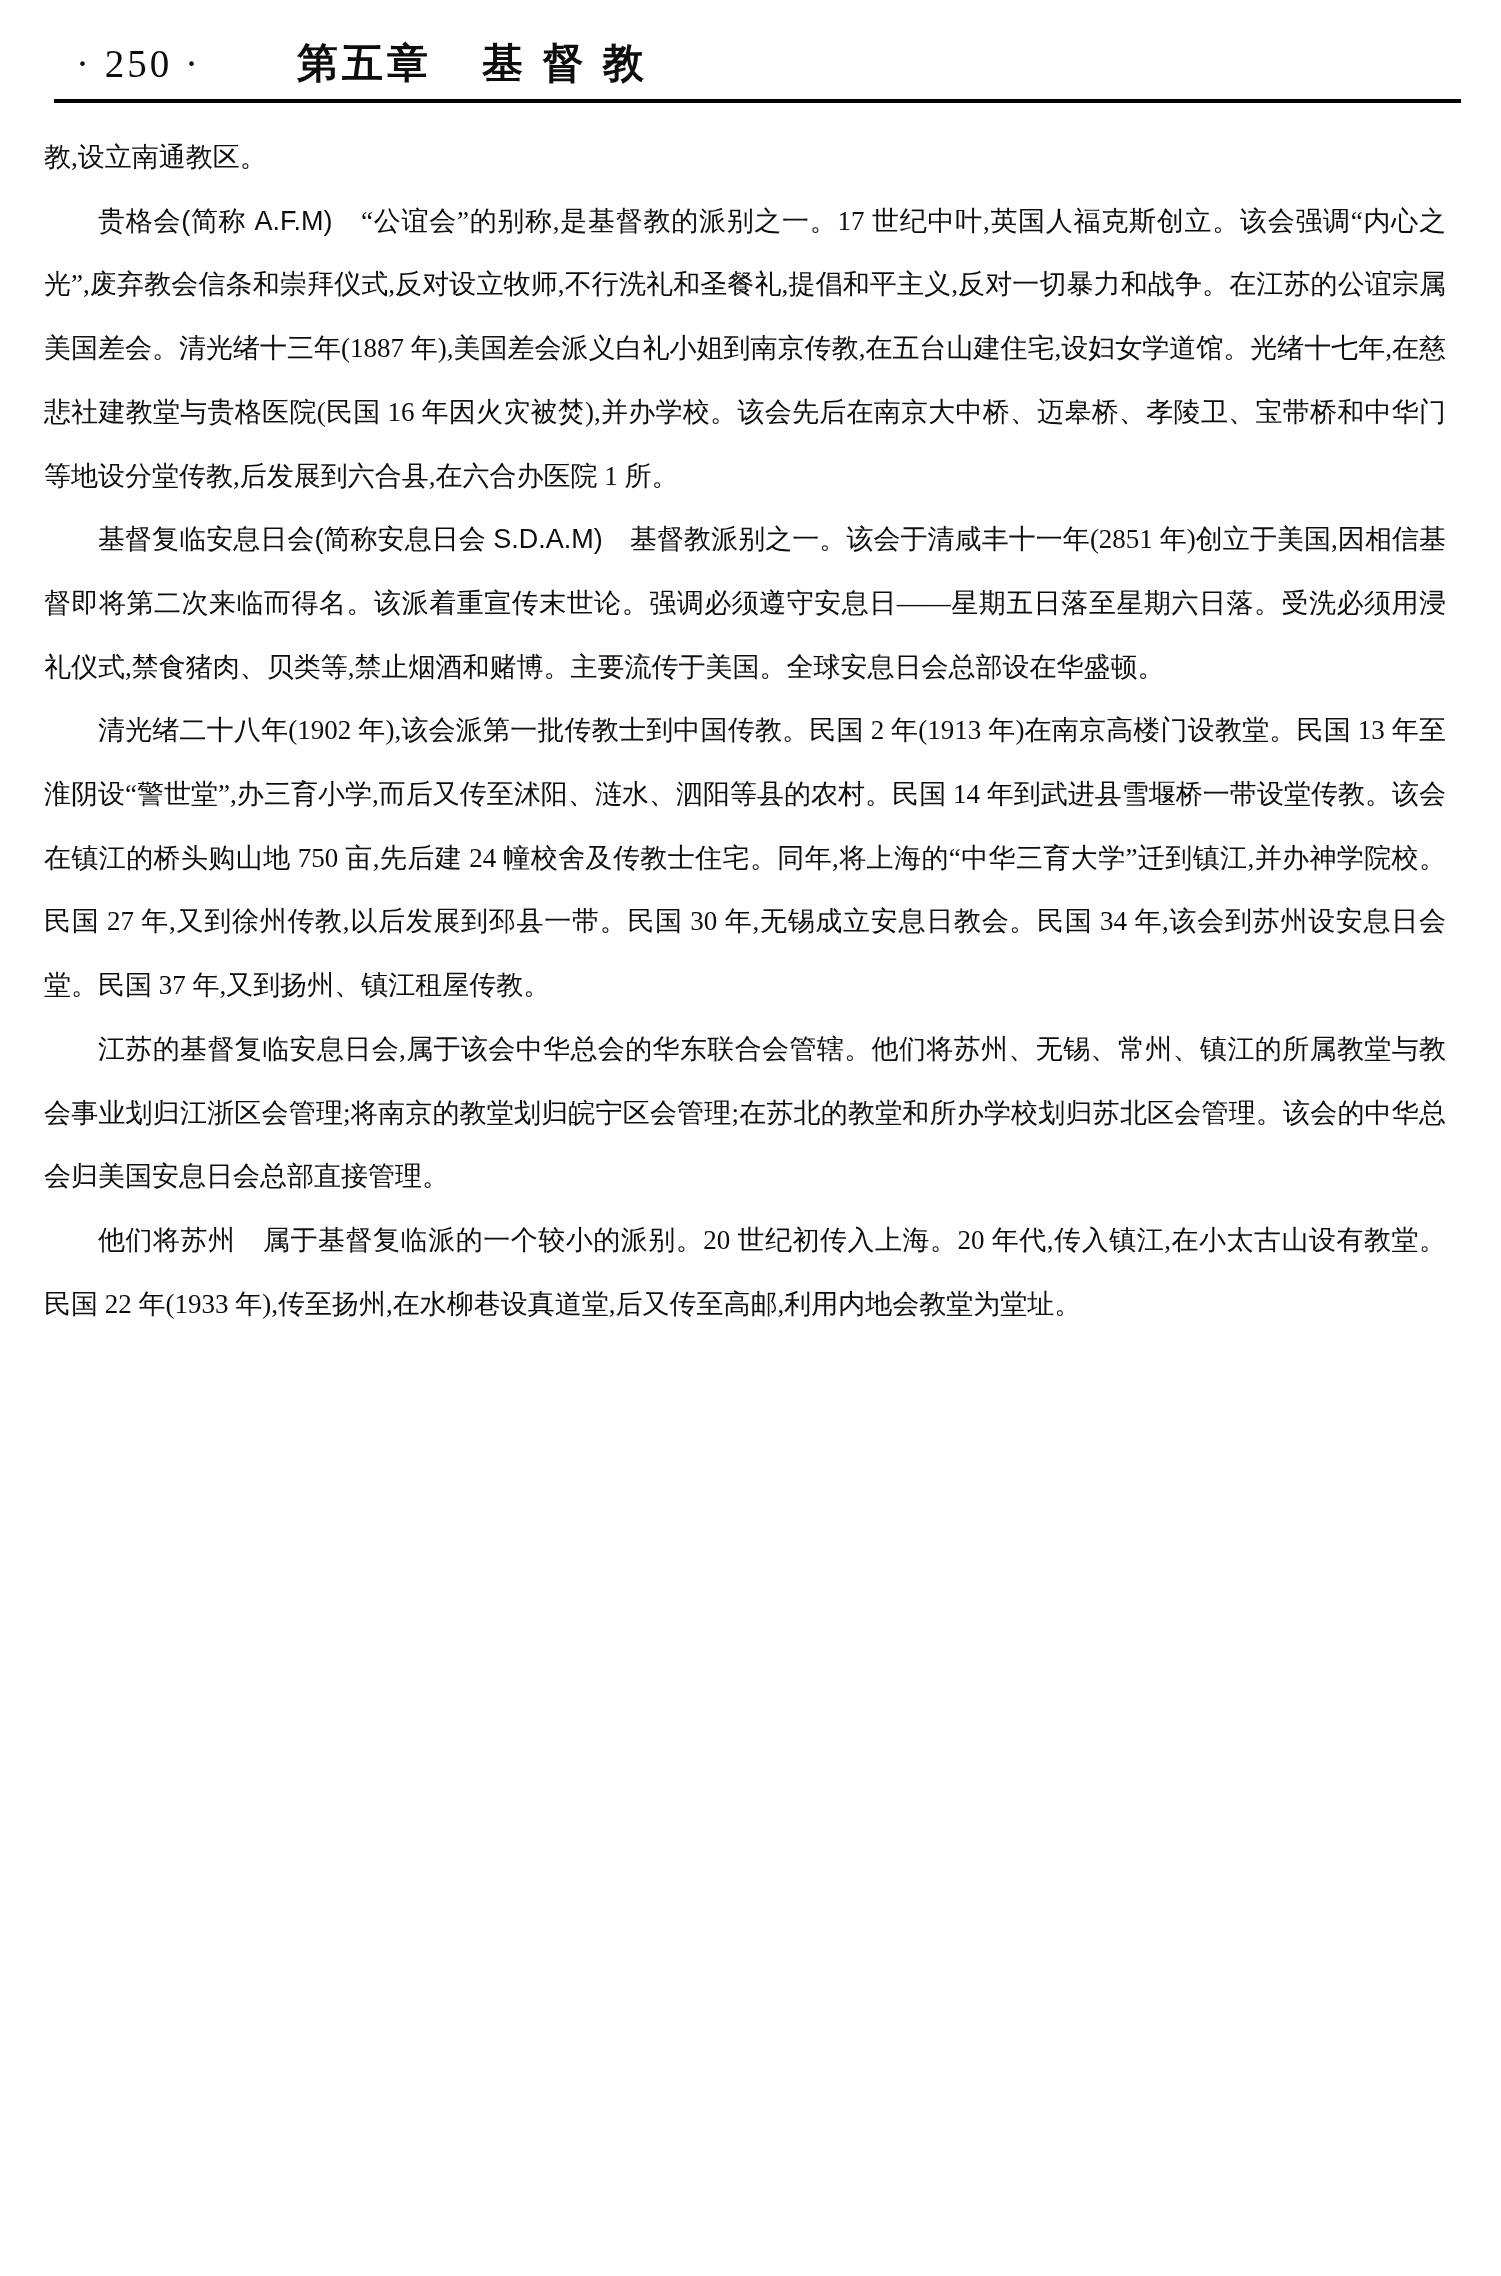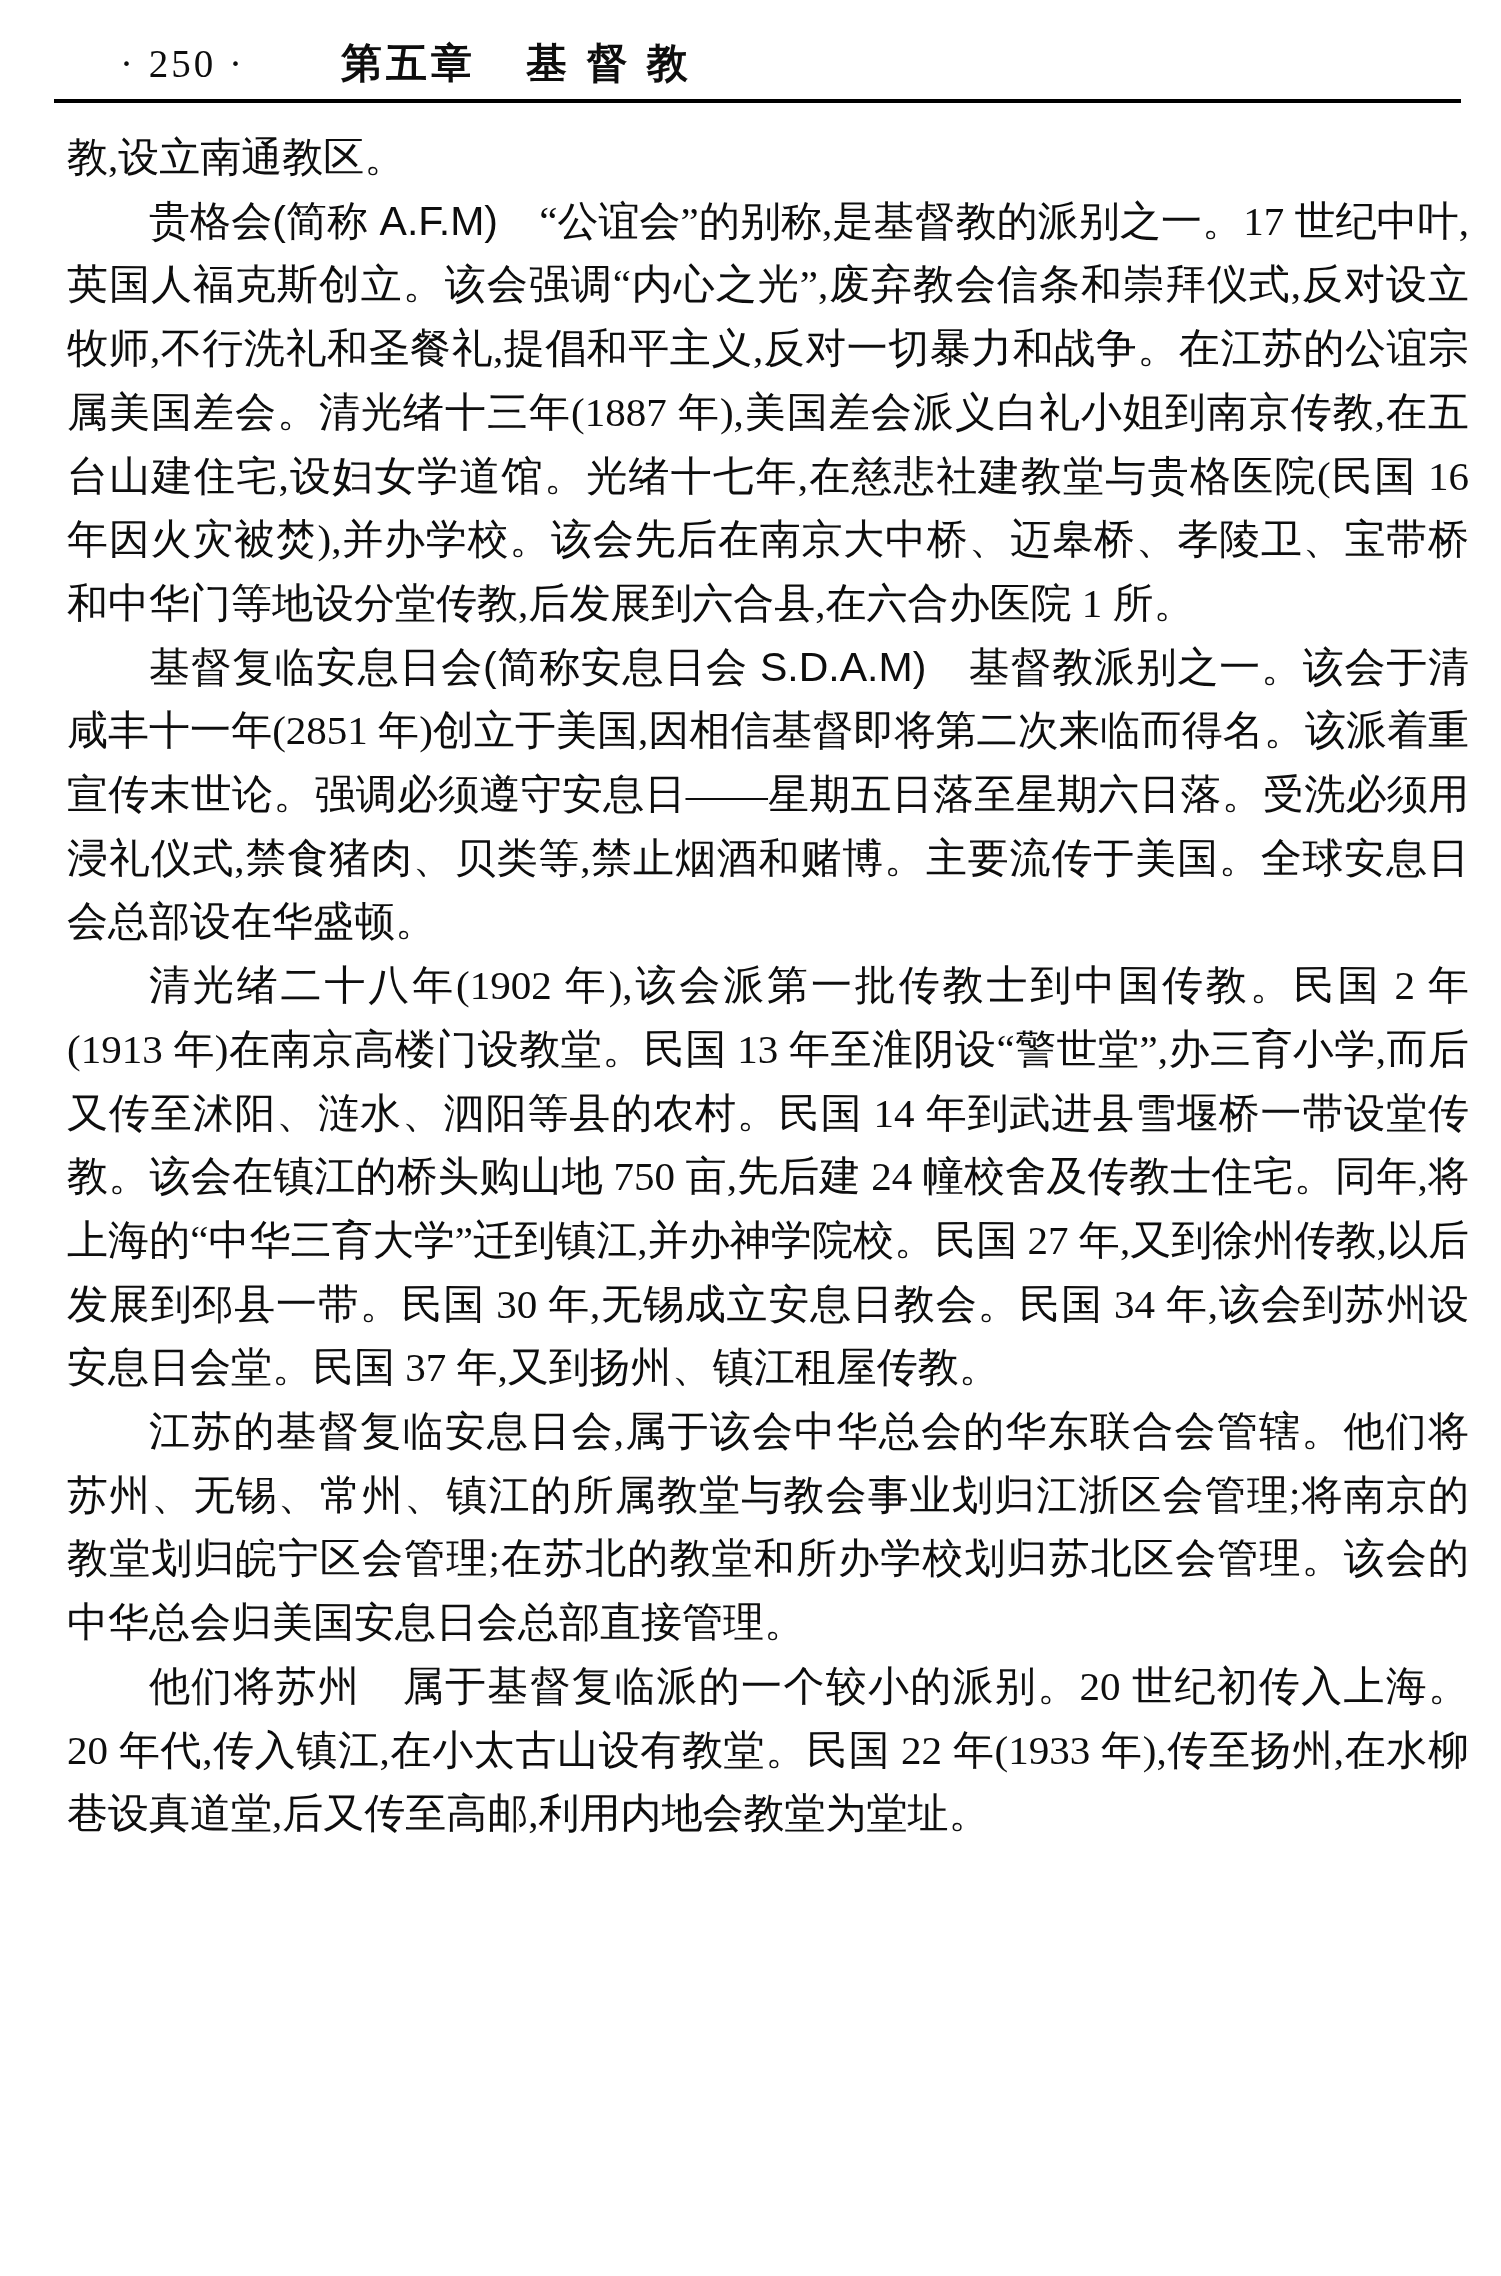--- a/index.html
+++ b/index.html
@@ -15,21 +15,20 @@
   .page-header {
     position:absolute;
     top:36px; left:76px; right:48px;
     display:flex;
     align-items:baseline;
     white-space:nowrap;
   }
   .page-number {
     font-size:39px;
     letter-spacing:3px;
-    margin-left:44px;
   }
   .chapter-label {
     margin-left:96px;
     font-size:41px;
     font-weight:700;
     font-family:Liberation Serif, serif;
     letter-spacing:4px;
   }
   .chapter-title {
     margin-left:50px;
@@ -39,23 +38,23 @@
     letter-spacing:4px;
   }
   .header-rule {
     position:absolute;
     top:99px; left:54px; right:40px;
     height:4px;
     background:#000;
   }
   .page-body {
     position:absolute;
-    top:126px; left:67px;
+    top:126px; left:44px;
     width:1402px;
-    font-size:41px;
+    font-size:27px;
     line-height:63.7px;
     text-align:justify;
     text-justify:inter-ideograph;
   }
   .para { text-indent:2em; }
   .para.noindent { text-indent:0; }
   .term {
     font-weight:400;
     font-family:"Liberation Sans","DejaVu Sans",sans-serif;
   }

